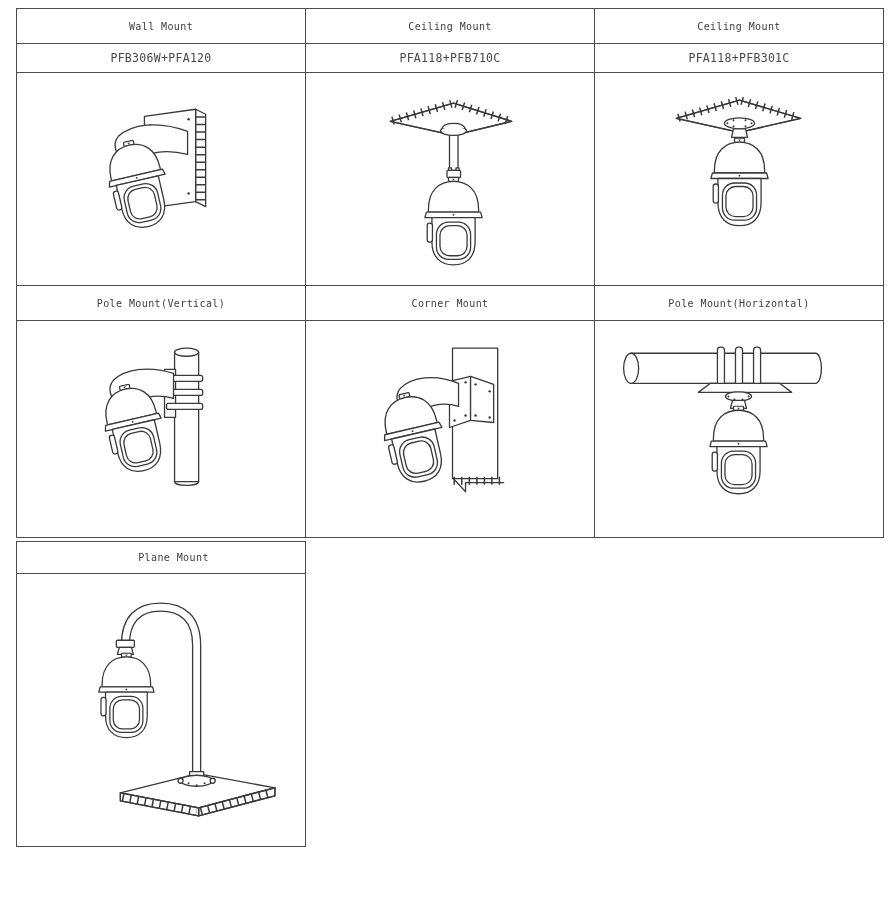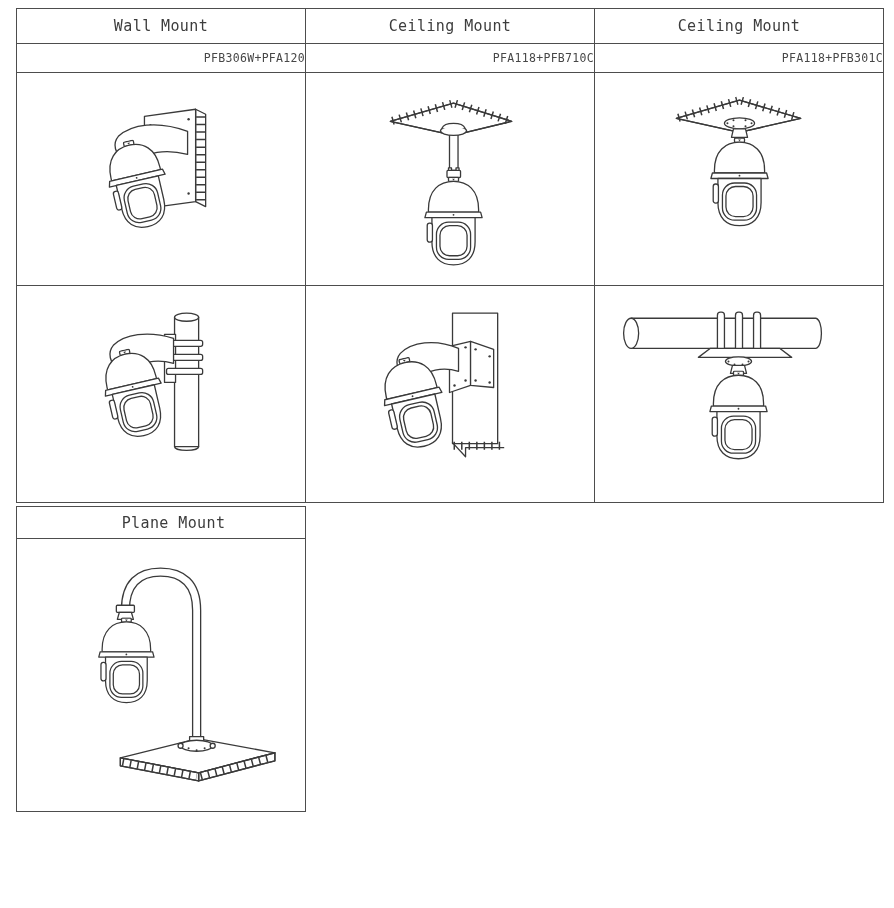--- a/index.html
+++ b/index.html
@@ -10,22 +10,22 @@
   }
   .page{padding:8px 0 0 16px;}
   table{border-collapse:collapse;table-layout:fixed;}
   td{
     border:1px solid #4d4d4d;
     text-align:center;vertical-align:middle;
     padding:0;overflow:hidden;
   }
   .t-main{width:867px;}
   .t-extra{width:290px;margin-top:3px;}
-  td.title{height:34px;font-size:15px;letter-spacing:.4px;}
-  td.model{height:28px;font-size:11.5px;letter-spacing:.3px;color:#474747;text-align:right;}
+  td.title{height:34px;font-size:10px;letter-spacing:.4px;}
+  td.model{height:28px;font-size:11.5px;letter-spacing:.3px;color:#474747;}
   td.fig{height:212px;background:#fff;}
   td.fig2{height:216px;}
   .t-extra td.title{height:31px;padding-left:25px;}
   .t-extra td.model{height:25px;}
   .t-extra td.fig{height:272px;}
   td.fig svg{display:block;width:100%;height:100%;}
   .defs{position:absolute;width:0;height:0;overflow:hidden;}
   .ln{stroke:#3a3a3a;stroke-width:1.3;fill:#ffffff;stroke-linejoin:round;stroke-linecap:round;}
   .nf{fill:none;}
   .hatch{stroke:#3a3a3a;fill:none;stroke-dasharray:1.5,6;stroke-linecap:butt;}
@@ -134,20 +134,31 @@
               <circle class="dot" cx="156" cy="50" r="1"></circle>
           <circle class="dot" cx="138" cy="47" r="1"></circle>
               <circle class="dot" cx="150" cy="47" r="1"></circle>
           <polygon class="ln" points="138,55.5 150,55.5 152,64 136,64"></polygon>
           <use href="#cam-front" x="114" y="64" width="60" height="92"></use>
         </svg>
       </td>
     </tr>
 
     <tr>
+      <td class="title">
+            <div>Pole Mount(Vertical)</div>
+          </td>
+      <td class="title">
+            <div>Corner Mount</div>
+          </td>
+      <td class="title">
+            <div>Pole Mount(Horizontal)</div>
+          </td>
+    </tr>
+    <tr>
 
       <td class="fig fig2">
         <svg viewBox="0 0 287 215" aria-label="vertical-pole-mount-camera-drawing">
           <rect class="ln" x="157" y="31" width="24" height="129"></rect>
           <ellipse class="ln" cx="169" cy="31" rx="12" ry="4"></ellipse>
           <path class="ln" d="M157,160 C157,164.8 181,164.8 181,160 Z"></path>
           <rect class="ln" x="147" y="48" width="11" height="48"></rect>
           <rect class="ln" x="149" y="54" width="36" height="6" rx="2"></rect>
           <rect class="ln" x="149" y="68" width="36" height="6" rx="2"></rect>
           <rect class="ln" x="149" y="82" width="36" height="6" rx="2"></rect>

